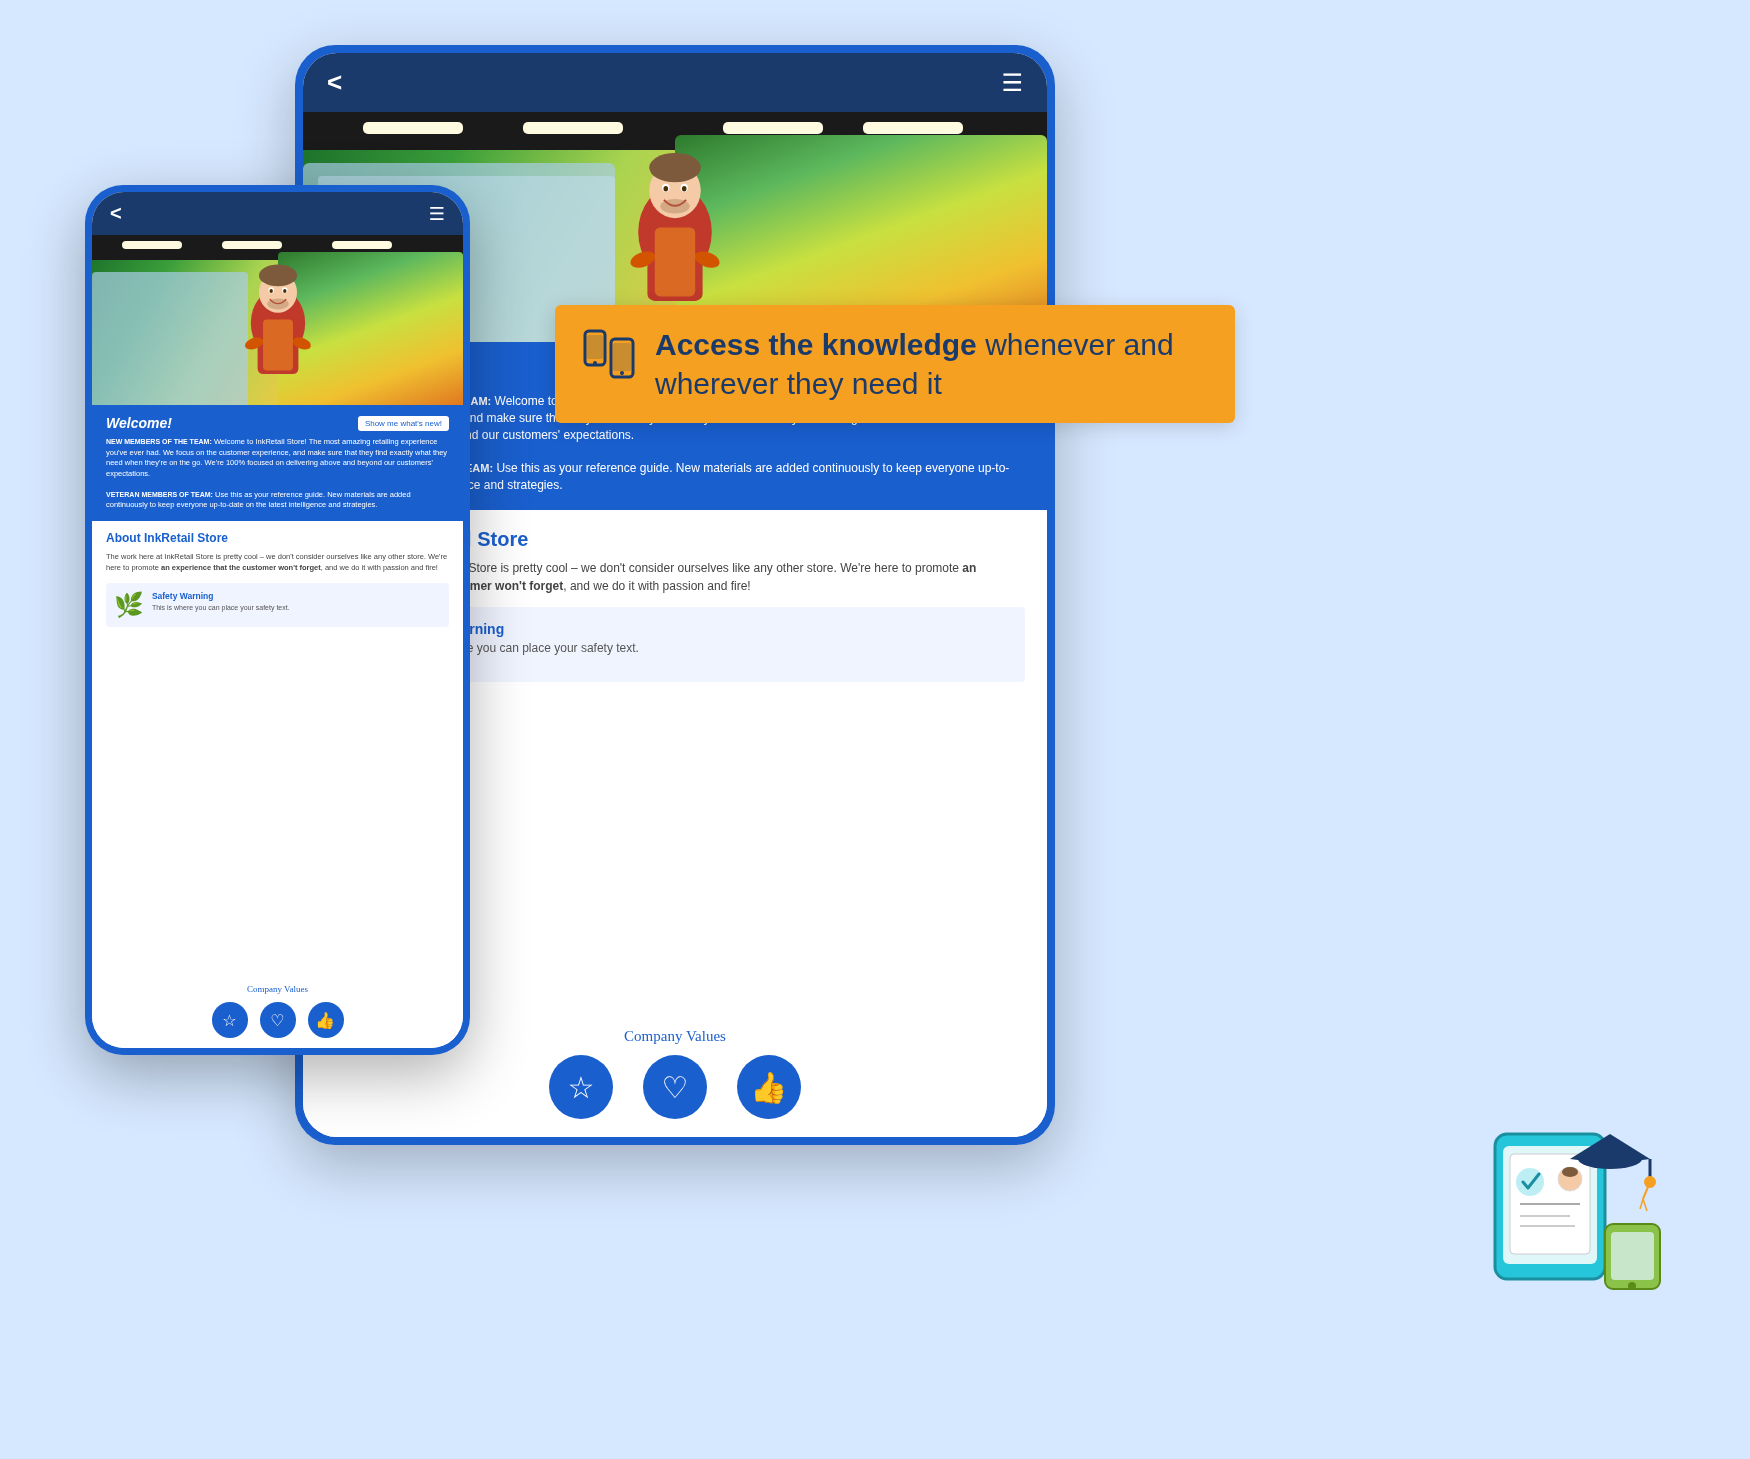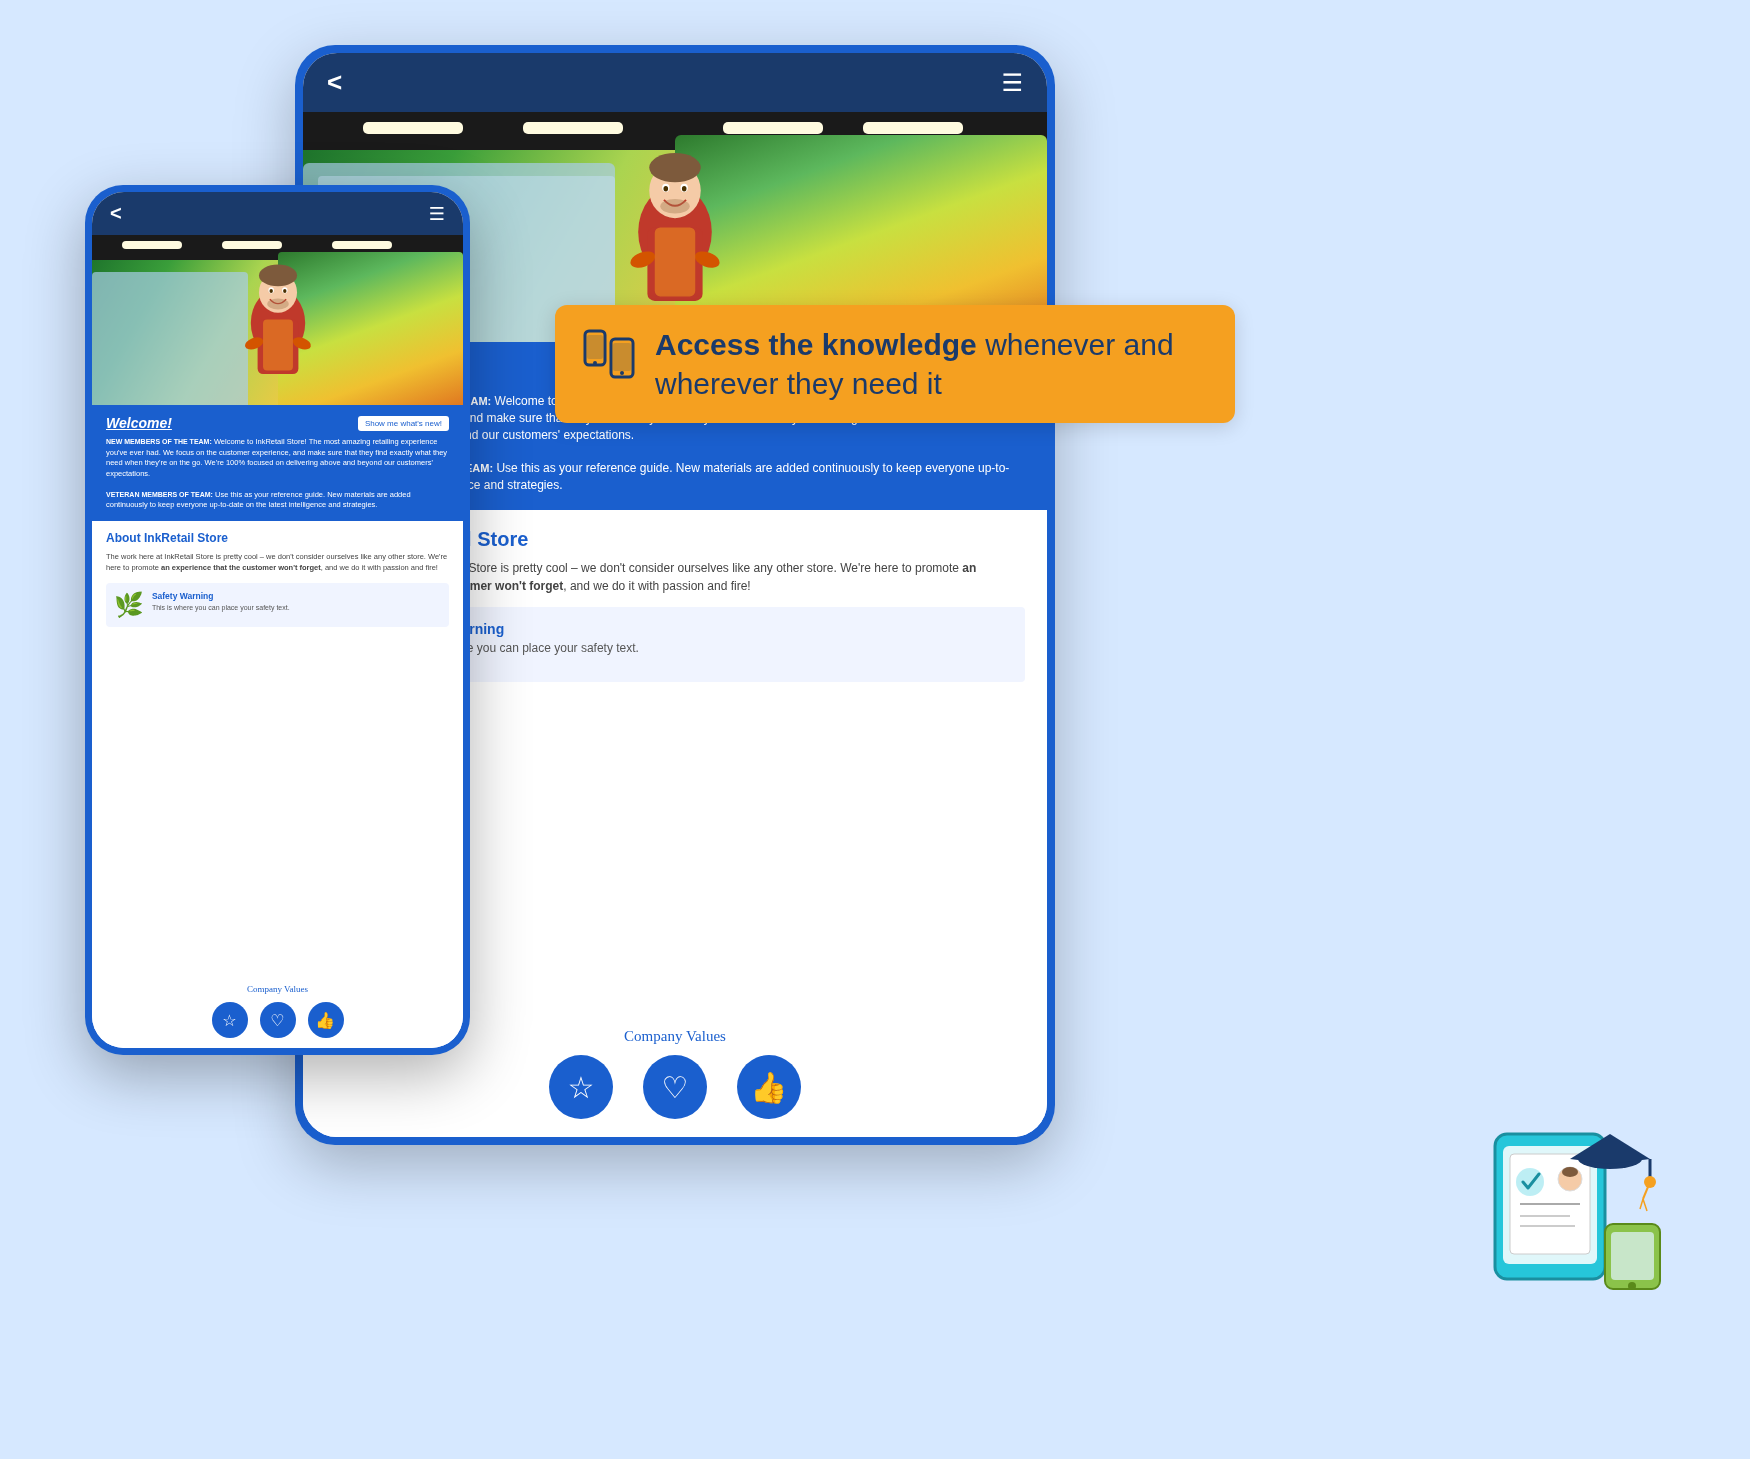--- a/index.html
+++ b/index.html
@@ -93,21 +93,20 @@
       display: flex;
       justify-content: space-between;
       align-items: center;
       margin-bottom: 8px;
     }
     .welcome-title {
       color: #fff;
       font-size: 16px;
       font-weight: 600;
       font-style: italic;
-      text-decoration: underline;
     }
     .show-new-btn {
       background: #fff;
       border: none;
       border-radius: 4px;
       padding: 4px 8px;
       font-size: 10px;
       color: #1a5fce;
       cursor: pointer;
       white-space: nowrap;
@@ -224,21 +223,21 @@
     .tablet-large .about-section { padding: 18px 22px; }
     .tablet-large .welcome-section { padding: 16px 22px; }
     .tablet-large .values-section { padding: 12px 22px 18px; }
 
     
     .callout-banner {
       position: absolute;
       left: 555px;
       top: 305px;
       background: #f5a020;
-      border-radius: 12px;
+      border-radius: 6px;
       padding: 20px 28px;
       display: flex;
       align-items: center;
       gap: 18px;
       width: 680px;
       z-index: 20;
       box-shadow: 0 4px 20px rgba(0,0,0,0.15);
     }
     .callout-icon {
       font-size: 48px;

